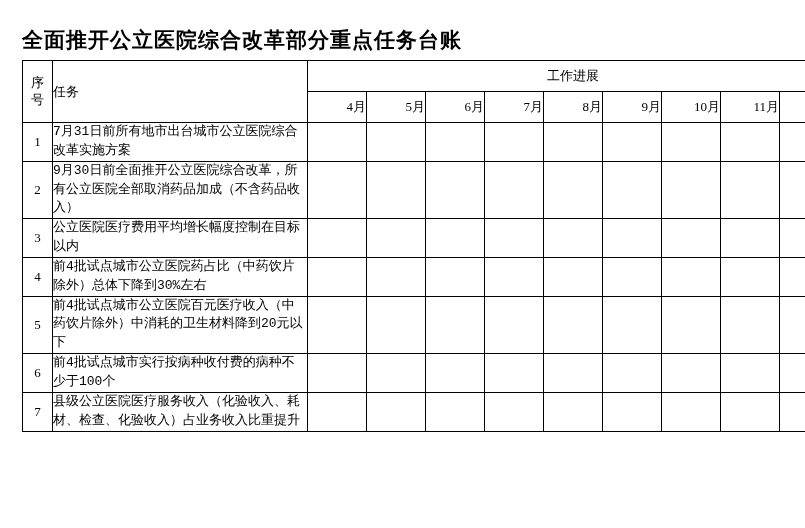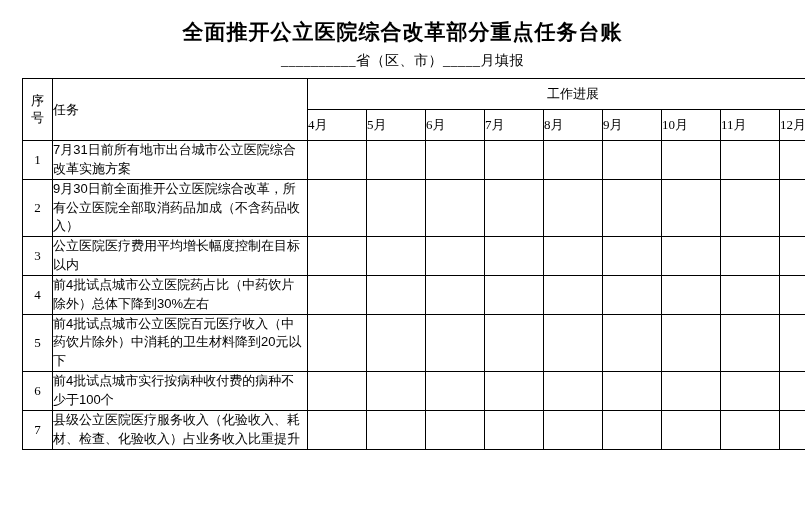--- a/index.html
+++ b/index.html
@@ -15,25 +15,25 @@
     overflow: hidden;
   }
   .page {
     position: relative;
     width: 805px;
     height: 528px;
     box-sizing: border-box;
     padding: 0 22px;
   }
   .doc-title {
-    text-align: center;
+    text-align: left;
     font-size: 21px;
     font-weight: bold;
     letter-spacing: 1px;
-    margin-top: 18px;
+    margin-top: 26px;
     margin-bottom: 6px;
     font-family: Liberation Serif, serif;
   }
   .subtitle {
     text-align: center;
     font-size: 14px;
     margin-bottom: 8px;
     letter-spacing: 0.5px;
   }
   table.ledger {
@@ -63,47 +63,46 @@
     text-align: left;
     font-size: 14px;
     font-weight: bold;
   }
   th.progress-head {
     text-align: center;
     font-size: 13px;
     height: 30px;
   }
   th.month-head {
-    text-align: left;
+    text-align: right;
     font-size: 13px;
     height: 30px;
   }
   td.seq-cell {
     text-align: center;
     font-size: 12px;
   }
   td.task-cell {
     text-align: left;
     padding: 3px 5px 3px 6px;
     line-height: 1.45;
     font-size: 13px;
-    font-family: Liberation Sans, sans-serif;
+    font-family: Liberation Mono, monospace;
   }
   td.blank-cell {
     background: #ffffff;
   }
   .seq-head-inner span { display: block; }
 </style>
 </head>
 <body>
 
 <div class="page">
 
   <div class="doc-title">全面推开公立医院综合改革部分重点任务台账</div>
-  <div class="subtitle">__________省（区、市）_____月填报</div>
 
   <table class="ledger">
     <colgroup>
       <col class="col-seq">
       <col class="col-task">
       <col class="col-month">
         <col class="col-month">
         <col class="col-month">
       <col class="col-month">
         <col class="col-month">

